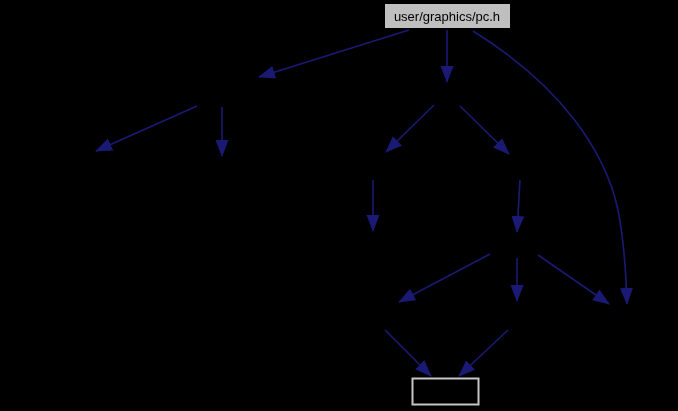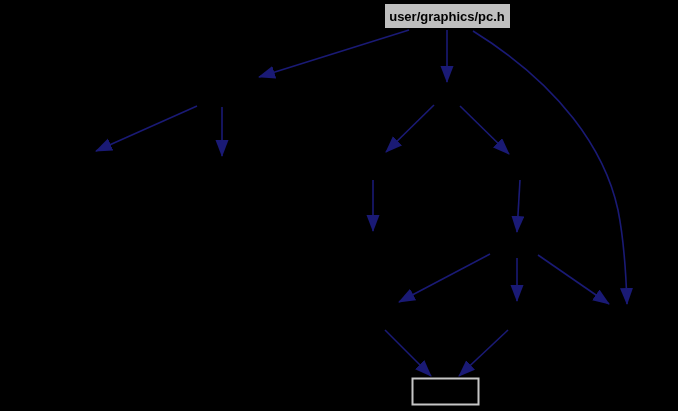--- a/index.html
+++ b/index.html
@@ -7,21 +7,20 @@
     padding: 0;
     width: 678px;
     height: 411px;
     overflow: hidden;
     background: #000;
   }
   .stage {
     position: relative;
     width: 642px;
     height: 411px;
-    font-weight: bold;
   }
   svg {
     display: block;
   }
   .root-label {
     font-family: "Liberation Sans", sans-serif;
     font-size: 13px;
     text-anchor: middle;
   }
   .edge {

